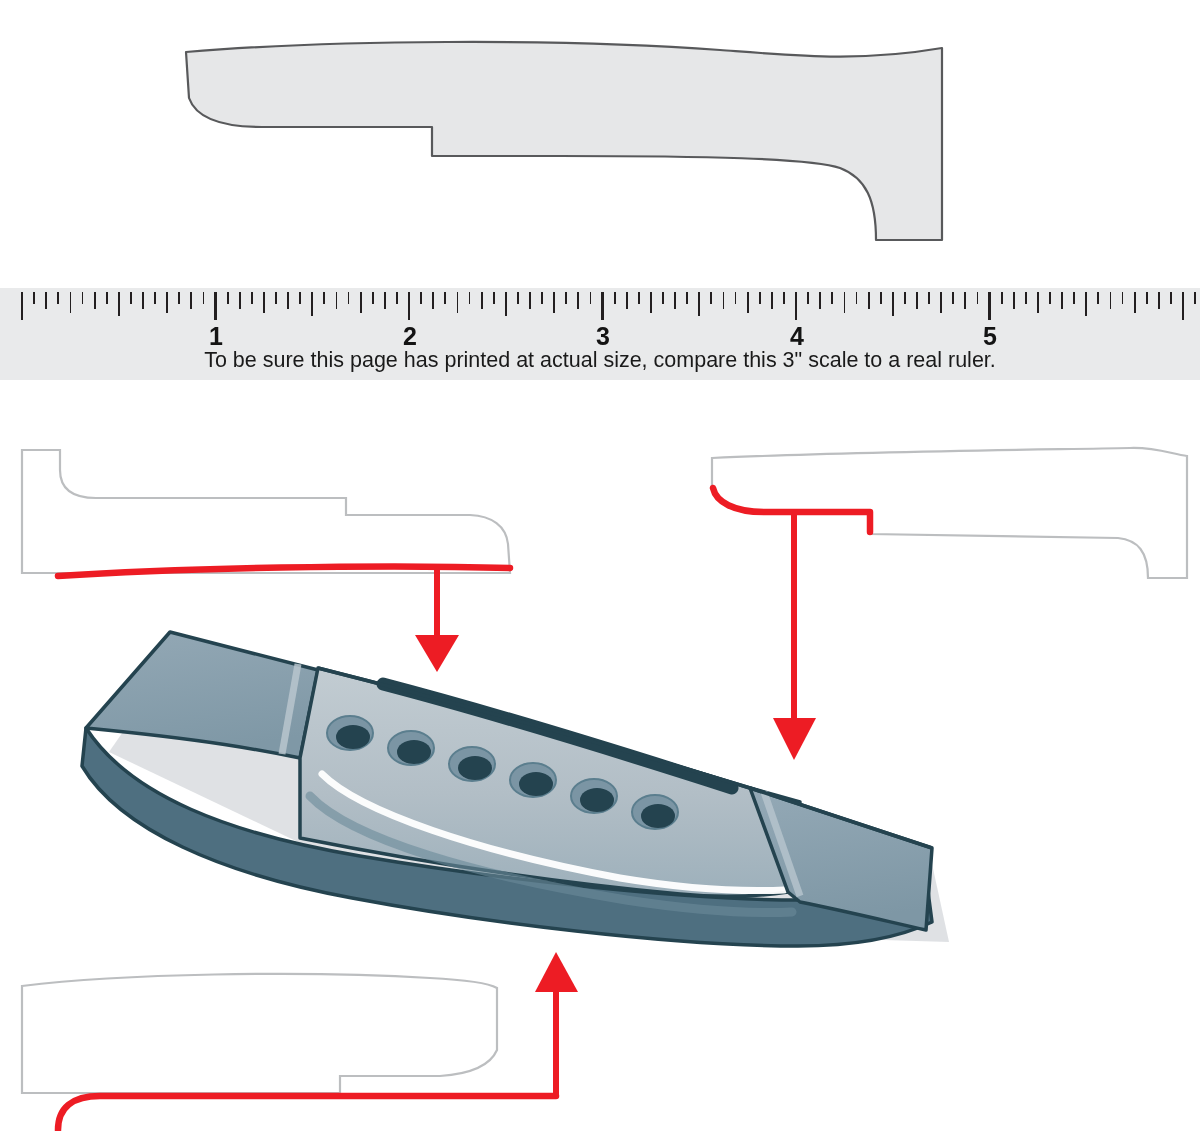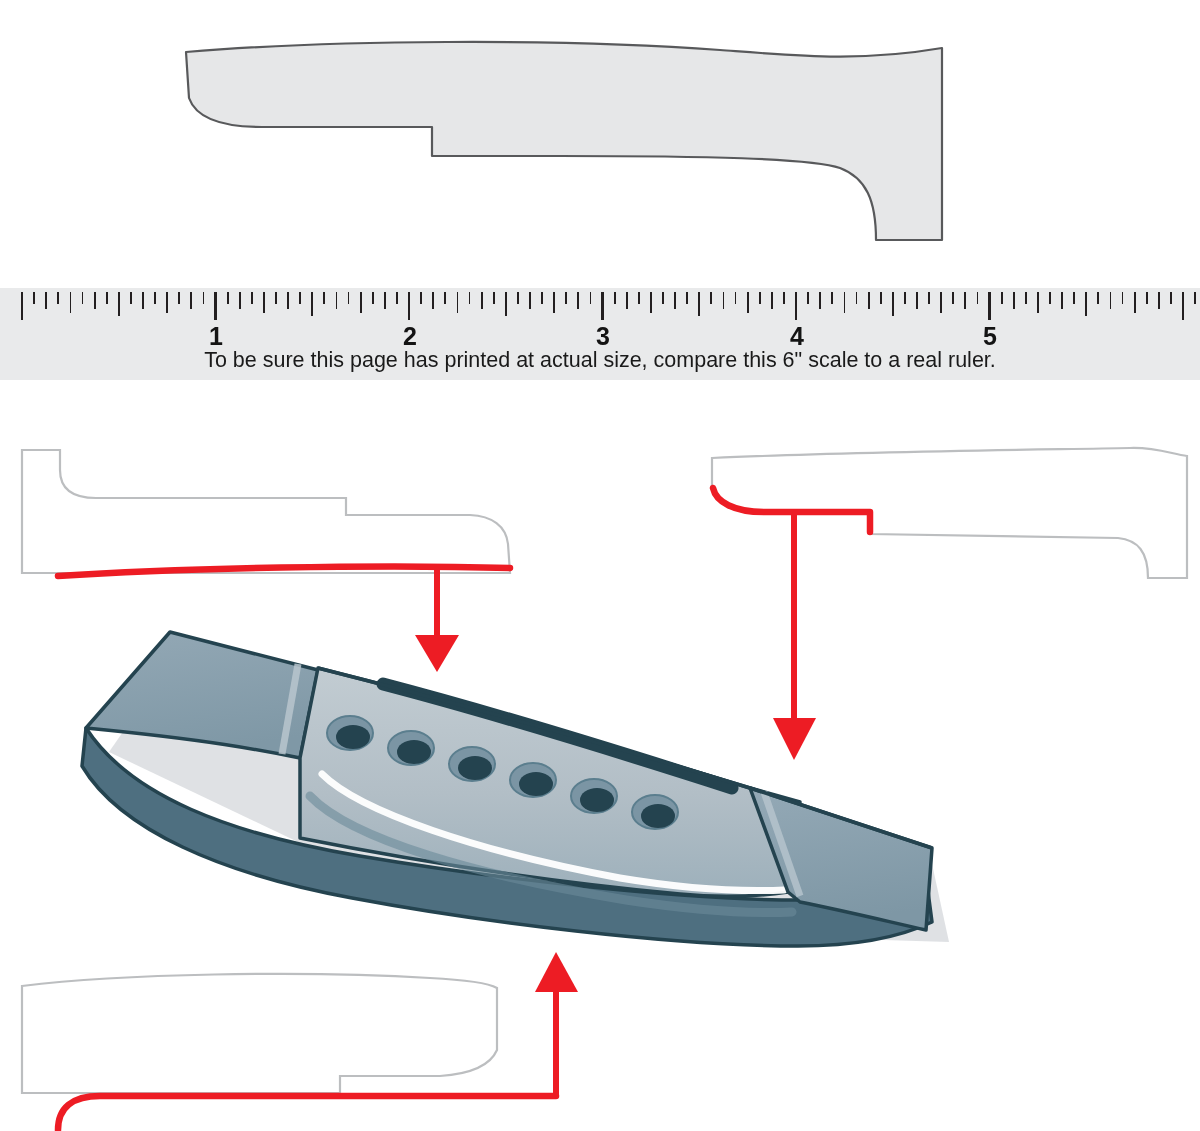--- a/index.html
+++ b/index.html
@@ -171,21 +171,21 @@
     </svg>
 
     <div class="ruler-numbers">
       <span class="ruler-num" style="left:216px">1</span>
       <span class="ruler-num" style="left:410px">2</span>
       <span class="ruler-num" style="left:603px">3</span>
       <span class="ruler-num" style="left:797px">4</span>
       <span class="ruler-num" style="left:990px">5</span>
     </div>
 
-    <div class="ruler-caption">To be sure this page has printed at actual size, compare this 6" scale to a real ruler.</div>
+    <div class="ruler-caption">To be sure this page has printed at actual size, compare this 3" scale to a real ruler.</div>
   </div>
 
   <div class="fig" id="left-template">
     <svg width="540" height="260" viewBox="0 0 540 260">
       <path d="M 22 20
                L 60 20
                L 60 40
                C 60 60, 74 68, 96 68
                L 346 68
                L 346 85

